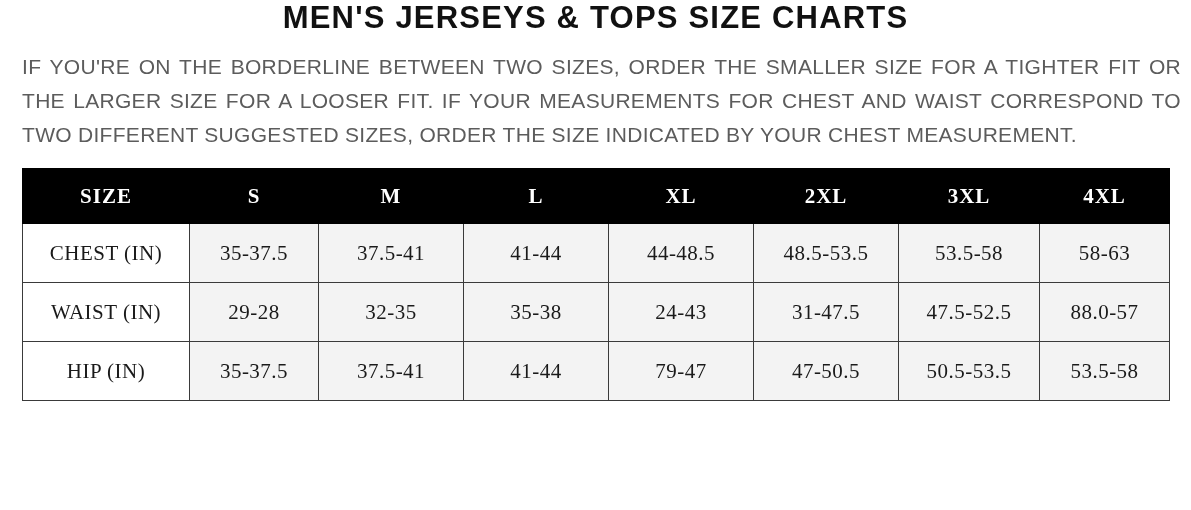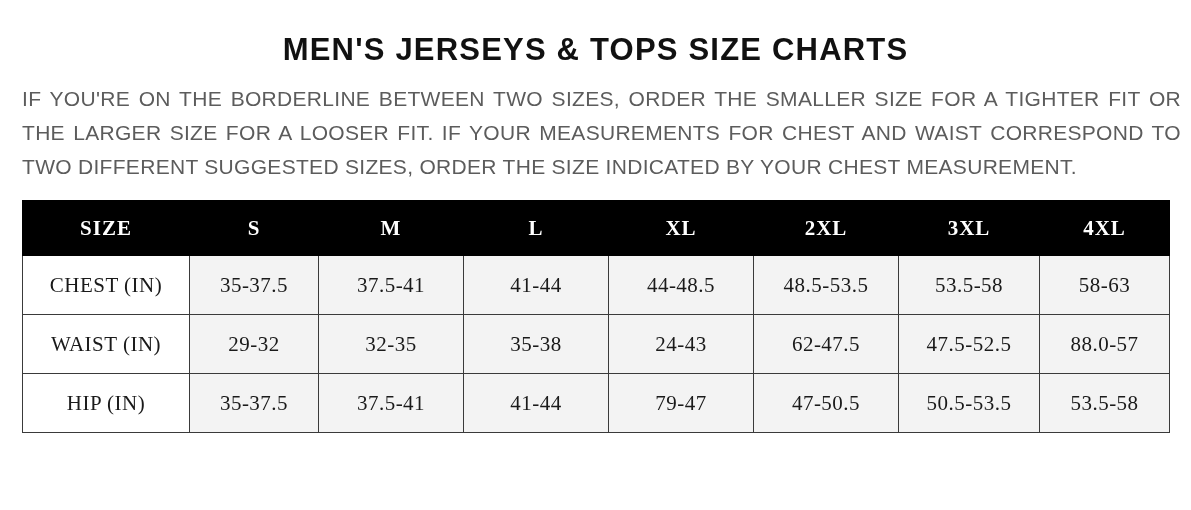--- a/index.html
+++ b/index.html
@@ -19,21 +19,20 @@
     position: relative;
     box-sizing: border-box;
   }
   .title {
     text-align: center;
     font-family: "Liberation Sans", sans-serif;
     font-weight: bold;
     font-size: 31px;
     letter-spacing: 1.2px;
     color: #111111;
-    padding-top: 32px;
     margin: 0;
     white-space: nowrap;
   }
   .intro {
     margin: 14px 10px 0 22px;
     font-family: "Liberation Sans", sans-serif;
     font-size: 21px;
     line-height: 1.62;
     color: #5c5c5c;
     letter-spacing: 0.3px;
@@ -121,25 +120,25 @@
         <td>35-37.5</td>
         <td>37.5-41</td>
         <td>41-44</td>
         <td>44-48.5</td>
         <td>48.5-53.5</td>
         <td>53.5-58</td>
         <td>58-63</td>
       </tr>
       <tr>
         <td class="rowhead">WAIST (IN)</td>
-        <td>29-32</td>
+        <td>29-28</td>
         <td>32-35</td>
         <td>35-38</td>
         <td>24-43</td>
-        <td>62-47.5</td>
+        <td>31-47.5</td>
         <td>47.5-52.5</td>
         <td>88.0-57</td>
       </tr>
       <tr>
         <td class="rowhead">HIP (IN)</td>
         <td>35-37.5</td>
         <td>37.5-41</td>
         <td>41-44</td>
         <td>79-47</td>
         <td>47-50.5</td>

